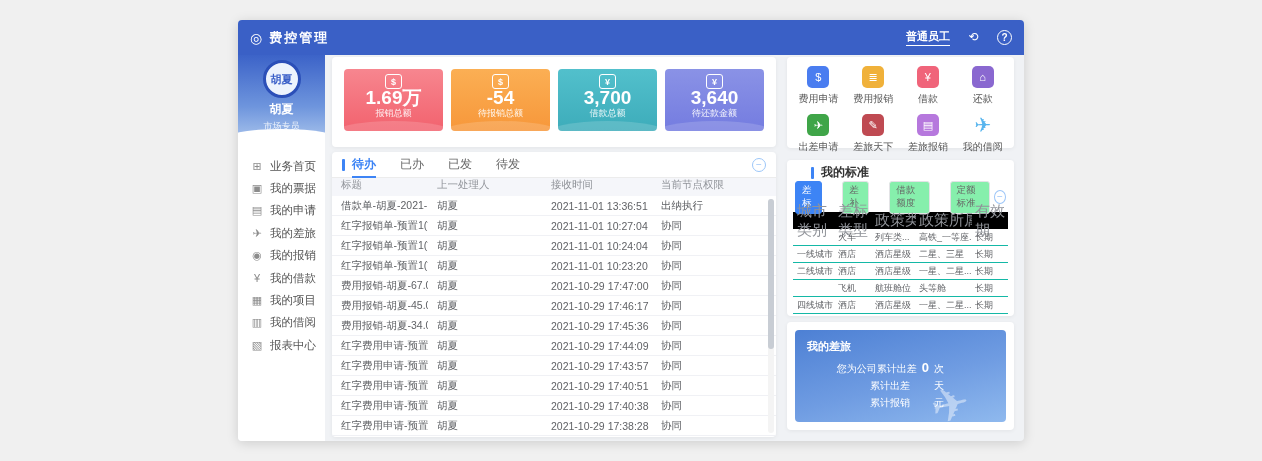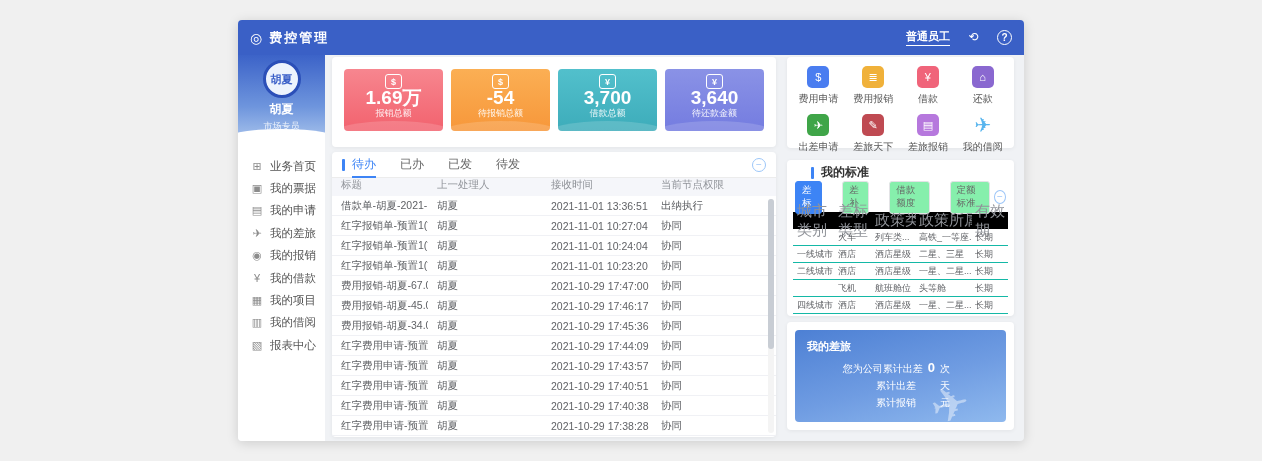--- a/index.html
+++ b/index.html
@@ -50,21 +50,21 @@
     background:rgba(255,255,255,.16); border-radius:50% 50% 0 0; }
   .stat-ico { display:inline-flex; align-items:center; justify-content:center; width:17px; height:15px;
     margin-top:5px; border:1.2px solid #fff; border-radius:3px; font-size:9px; font-weight:bold; }
   .stat-val { font-size:19px; font-weight:bold; line-height:17px; }
   .stat-lbl { font-size:9px; color:rgba(255,255,255,.9); margin-top:1px; position:relative; z-index:1; }
 
   
   .tabbar { display:flex; align-items:center; height:26px; border-bottom:1px solid #ececec; padding:0 10px; }
   .tab-mark { width:3px; height:12px; background:#3d84f5; border-radius:1px; margin-right:7px; }
   .ttab { font-size:12px; color:#666; margin-right:24px; cursor:pointer; height:26px; line-height:25px; }
-  .ttab.active { color:#3d84f5; font-weight:normal; border-bottom:2px solid #3d84f5;text-align:right; }
+  .ttab.active { color:#3d84f5; font-weight:bold; border-bottom:2px solid #3d84f5;text-align:right; }
   .collapse { margin-left:auto; width:14px; height:14px; border:1px solid #9cc6f8; border-radius:50%;
     color:#9cc6f8; font-size:10px; line-height:12px; text-align:center; cursor:pointer; }
   .thead { display:flex; height:18px; align-items:flex-start; background:#f5f6fa; font-size:10.5px; color:#909399; }
   .trow { display:flex; height:20px; align-items:center; font-size:10.5px; color:#606266;
     border-bottom:1px solid #f0f1f5; cursor:pointer; }
   .c0 { width:96px; padding-left:9px; white-space:nowrap; overflow:hidden; }
   .c1 { width:114px; padding-left:9px; }
   .c2 { width:110px; padding-left:9px; }
   .c3 { flex:1; padding-left:9px; }
   .vscroll { position:absolute; right:2px; top:47px; bottom:4px; width:6px; background:#f4f4f4; border-radius:3px; }
@@ -86,21 +86,21 @@
   .sthead { display:flex; height:17px; align-items:center; background:#000000; font-size:15px; color:#909399; margin:3px 6px 0 6px; }
   .strow { display:flex; height:17px; align-items:center; font-size:9px; color:#606266;
     border-bottom:1px solid #14b8a6; margin:0 6px; cursor:pointer; }
   .s0{width:42px;padding-left:4px;} .s1{width:37px;padding-left:3px;} .s2{width:44px;padding-left:3px;white-space:nowrap;overflow:hidden;}
   .s3{width:56px;padding-left:3px;white-space:nowrap;overflow:hidden;} .s4{flex:1;padding-left:3px;}
 
   
   .travel-card { position:absolute; inset:8px; border-radius:4px; overflow:hidden; color:#fff;
     background:linear-gradient(165deg,#4d80d4 0%,#6f9ce2 55%,#8fb9ee 100%); }
   .tv-title { font-size:11px; font-weight:bold; padding:9px 0 0 12px; }
-  .tv-lines { position:absolute; top:29px; right:56px; text-align:right; font-size:10px; line-height:17px; }
+  .tv-lines { position:absolute; top:29px; right:62px; text-align:right; font-size:10px; line-height:17px; }
   .tv-val { font-size:13px; font-weight:bold; margin:0 5px; }
   .tv-val.empty { display:inline-block; width:14px; }
   .plane-ico { position:absolute; bottom:-10px; right:36px; font-size:46px; color:rgba(255,255,255,.45);
     transform:rotate(-14deg); }
 </style>
 </head>
 <body>
 
 <div class="app">
 

